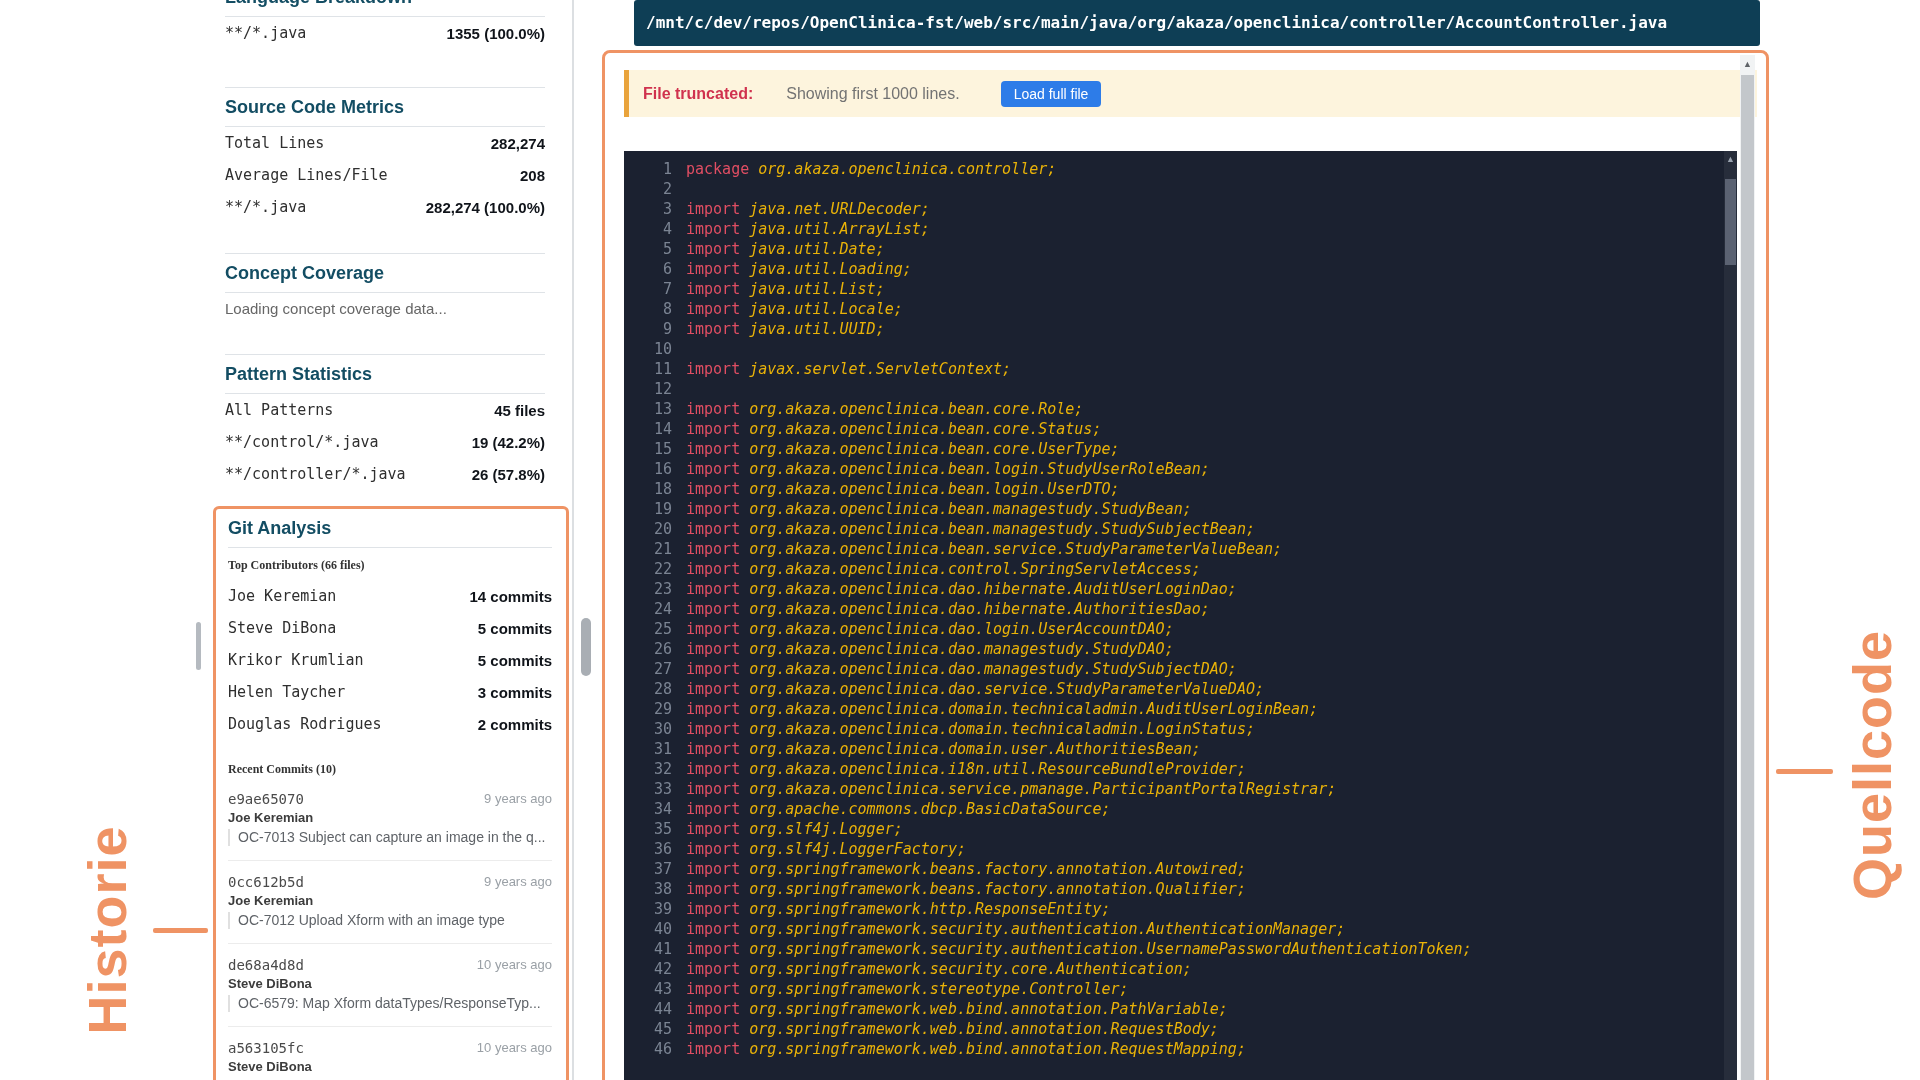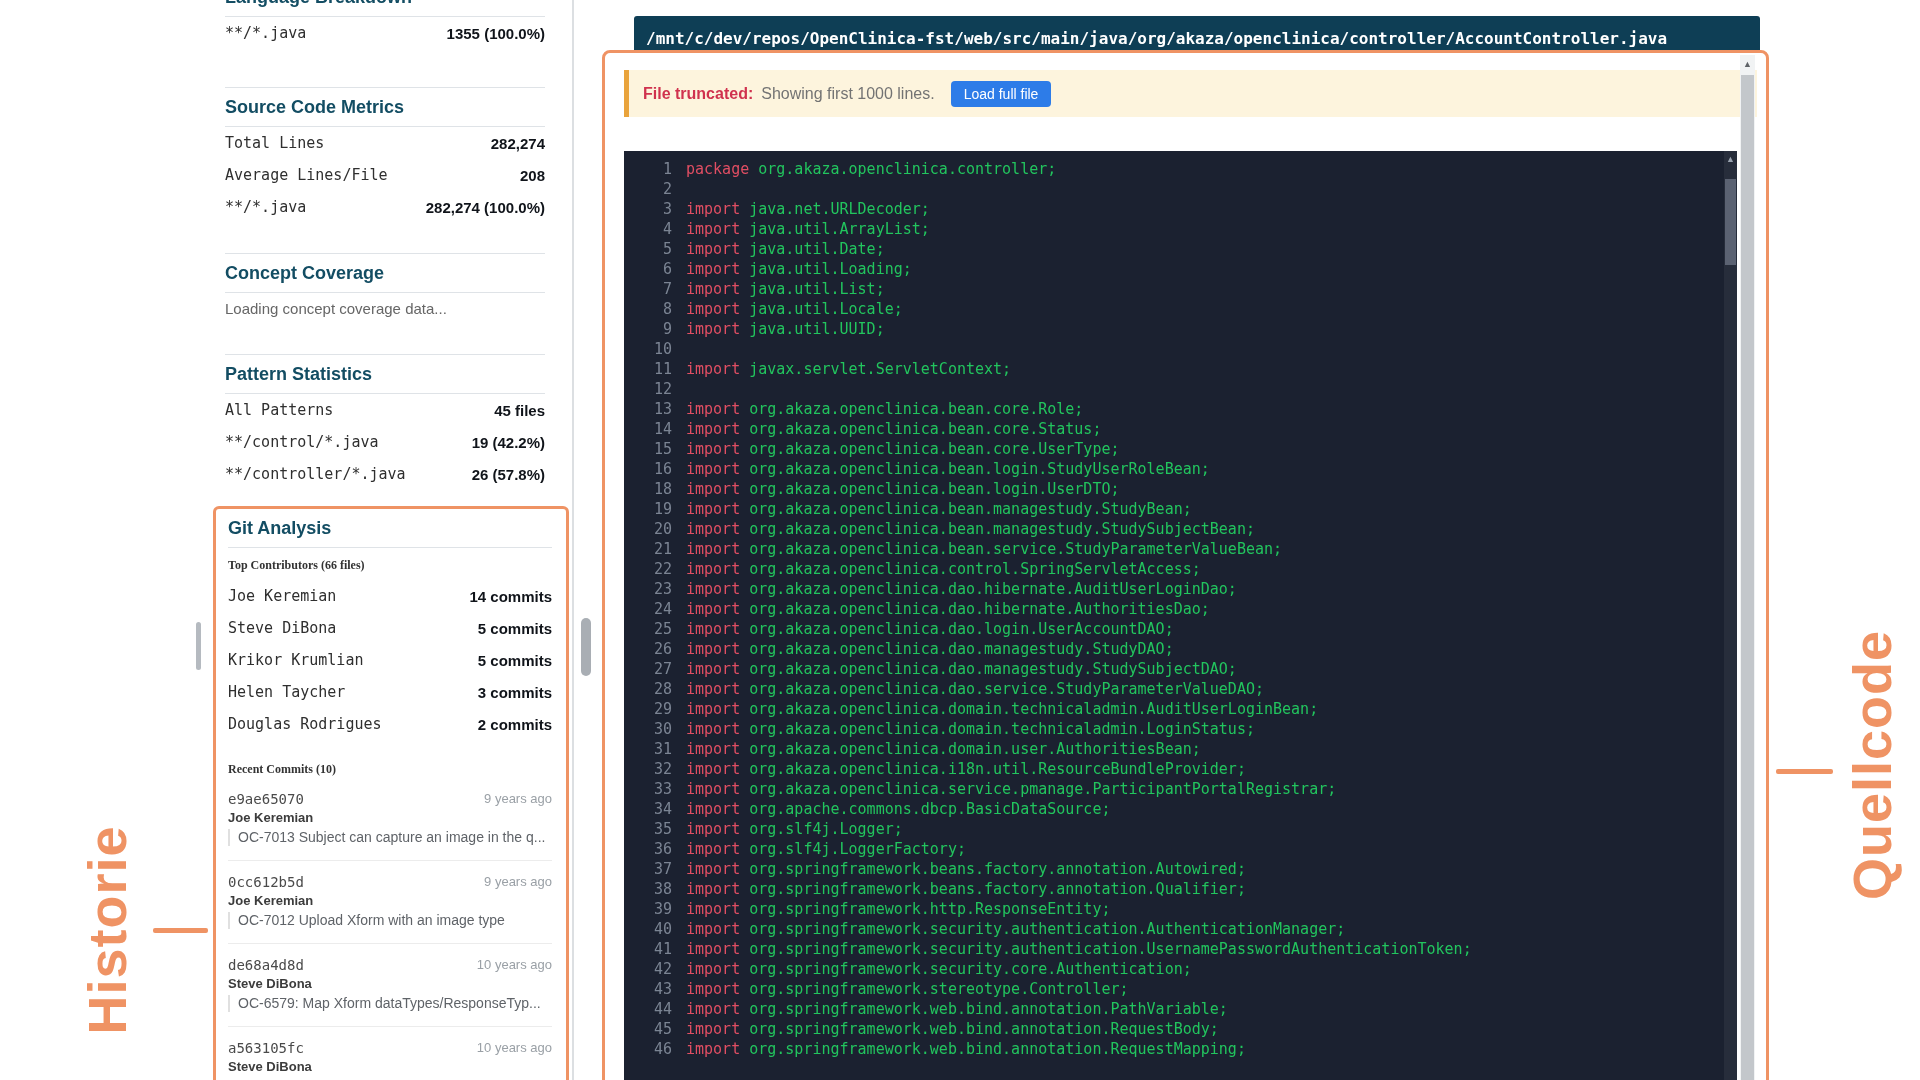--- a/index.html
+++ b/index.html
@@ -34,38 +34,38 @@
   .commit-time { font-size:13px; color:#9aa0a6; }
   .commit-author { font-size:13px; font-weight:bold; color:#3c3c3c; margin-top:2px; line-height:16px; }
   .commit-msg { font-size:14px; color:#5f6368; margin-top:3px; line-height:17px; padding-left:8px; border-left:2px solid #e0e0e0;
                 white-space:nowrap; overflow:hidden; text-overflow:ellipsis; }
 
   .sidebar-divider { position:absolute; left:572px; top:0; width:2px; height:1080px; background:#dcdfe2; }
   .sidebar-scroll-thumb { position:absolute; left:581px; top:618px; width:10px; height:58px; background:#a9aeb4; border-radius:5px; }
   .left-scroll-thumb { position:absolute; left:196px; top:622px; width:5px; height:48px; background:#b5bac0; border-radius:3px; }
 
   
-  .pathbar { position:absolute; left:634px; top:16px; width:1126px; height:46px; background:#0e3e55; border-radius:3px;
+  .pathbar { position:absolute; left:634px; top:0; width:1126px; height:46px; background:#0e3e55; border-radius:3px;
              color:#ffffff; font-family:"DejaVu Sans Mono", monospace; font-size:16px; font-weight:bold;
              line-height:46px; padding-left:12px; box-sizing:border-box; white-space:nowrap; overflow:hidden; }
   .main-frame { position:absolute; left:602px; top:50px; width:1167px; height:1060px;
                 border:3px solid #ef9364; border-radius:8px; box-sizing:border-box; background:#ffffff; }
   .trunc-banner { position:absolute; left:19px; top:17px; width:1133px; height:47px; background:#fdf4dd;
-                  border-left:5px solid #e9a33b; box-sizing:border-box; display:flex; align-items:center; padding-left:14px; }
+                  border-left:5px solid #e9a33b; box-sizing:border-box; display:flex; align-items:center; padding-left:14px;gap:25px; }
   .trunc-bold { color:#d0324e; font-weight:bold; font-size:16px; }
   .trunc-text { color:#737373; font-size:16px; margin-left:8px;text-align:right; }
   .load-btn { margin-left:16px; background:#2d7ce8; color:#ffffff; border:none; border-radius:4px;
               font-size:14px; font-family:"Liberation Sans", sans-serif; padding:5px 13px; cursor:pointer; }
 
   .code-block { position:absolute; left:19px; top:98px; width:1113px; height:960px; background:#1b2130; overflow:hidden; }
   .code-lines { padding:8px 0 0 6px; font-family:"DejaVu Sans Mono", monospace; font-size:15px; line-height:20px; }
   .code-line { white-space:pre; height:20px; }
   .ln-num { display:inline-block; width:42px; text-align:right; margin-right:14px; color:#7b8493; }
   .kw { color:#e14e63; }
-  .code-text { color:#22c55e; }
+  .code-text { color:#eab308;font-style:italic; }
 
   .code-scrollbar { position:absolute; right:0; top:0; width:13px; height:100%; background:#272d3b; }
   .code-sb-arrow { width:13px; height:16px; color:#9aa3b0; font-size:9px; line-height:16px; text-align:center; }
   .code-sb-thumb { position:absolute; left:1px; top:28px; width:11px; height:86px; background:#5b6272; }
 
   .outer-scrollbar { position:absolute; left:1135px; top:2px; width:15px; height:1052px; background:#f1f3f4; }
   .outer-sb-arrow { width:15px; height:18px; color:#5f6368; font-size:9px; line-height:18px; text-align:center; }
   .outer-sb-thumb { position:absolute; left:1px; top:20px; width:13px; height:1030px; background:#c3c7cb; }
 
   

